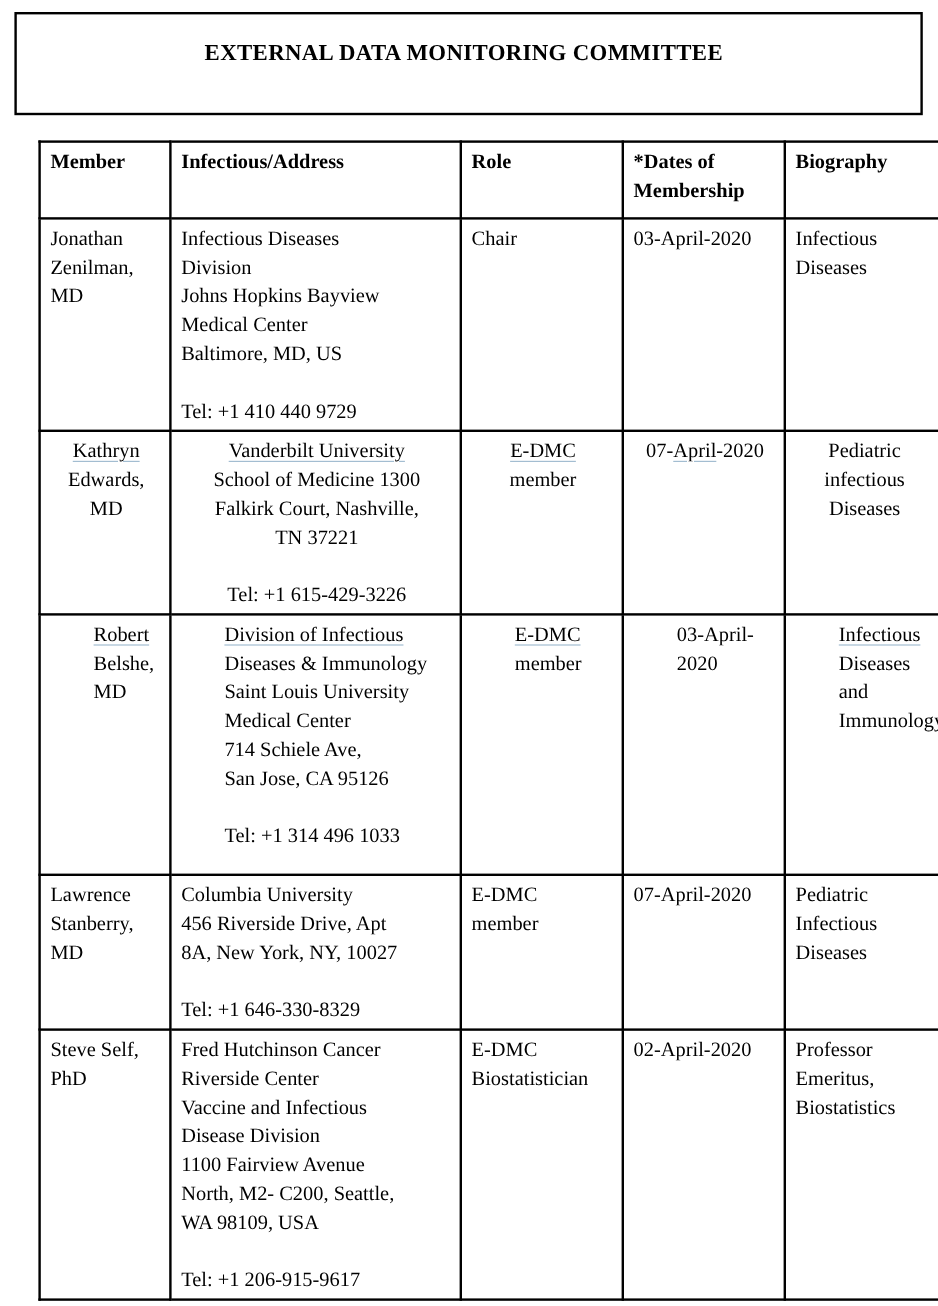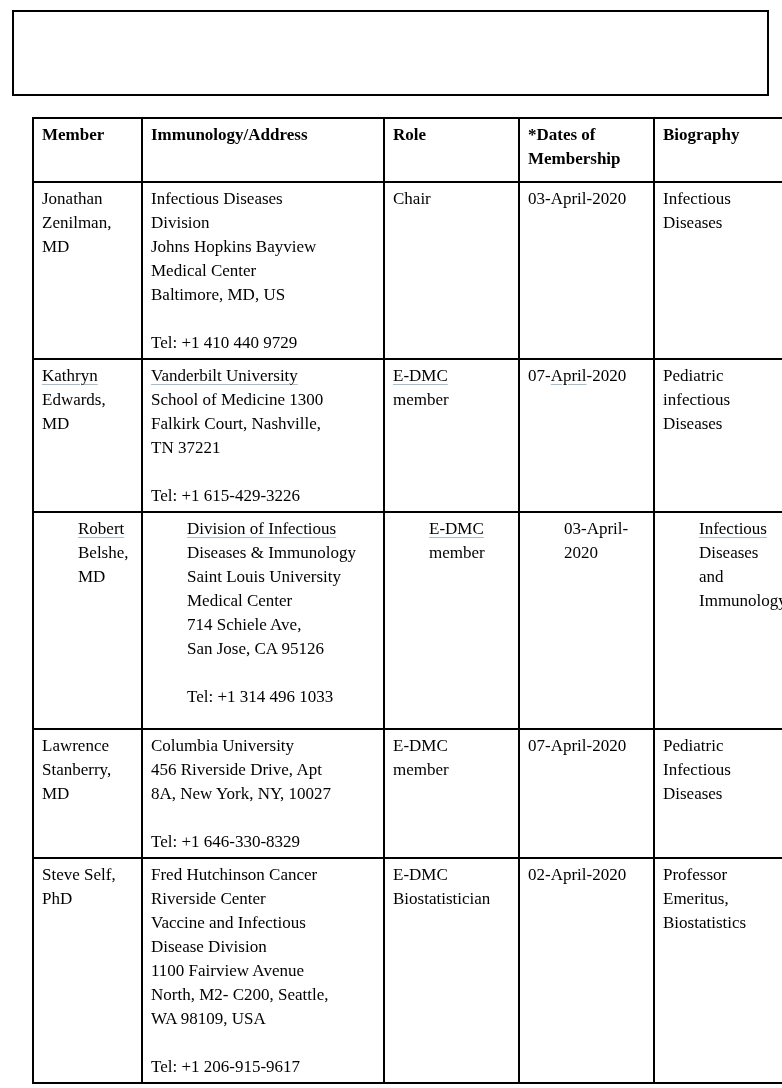--- a/index.html
+++ b/index.html
@@ -56,53 +56,54 @@
     padding: 4px 6px 3px 8px;
     font-size: 17px;
     line-height: 24px;
   }
   .committee th {
     font-weight: bold;
     height: 64px;
   }
   
   .committee tbody tr:nth-child(1) td { height: 166px; }
-  .committee tbody tr:nth-child(2) td { height: 149px; }
+  .committee tbody tr:nth-child(2) td { height: 149px; text-align: center; }
   .committee tbody tr:nth-child(3) td { height: 217px; padding-left: 44px; }
   .committee tbody tr:nth-child(4) td { height: 129px; }
   .committee tbody tr:nth-child(5) td { height: 211px; }
 
   .line { min-height: 24px; }
   .u {
     text-decoration: underline;
     text-decoration-color: var(--underline);
     text-decoration-thickness: 1px;
     text-underline-offset: 3px;
   }
 </style>
 </head>
 <body>
 
 <div class="page">
 
   <div class="header-box">
+    <div class="doc-title">EXTERNAL DATA MONITORING COMMITTEE</div>
   </div>
 
   <table class="committee">
     <colgroup>
       <col style="width:109px">
       <col style="width:242px">
       <col style="width:135px">
       <col style="width:135px">
       <col style="width:131px">
     </colgroup>
     <thead>
       <tr>
           <th>Member</th>
-          <th>Immunology/Address</th>
+          <th>Infectious/Address</th>
           <th>Role</th>
           <th>*Dates of Membership</th>
           <th>Biography</th>
         </tr>
     </thead>
     <tbody>
         <tr>
           <td>
             <div class="line">Jonathan</div>
             <div class="line">Zenilman,</div>

